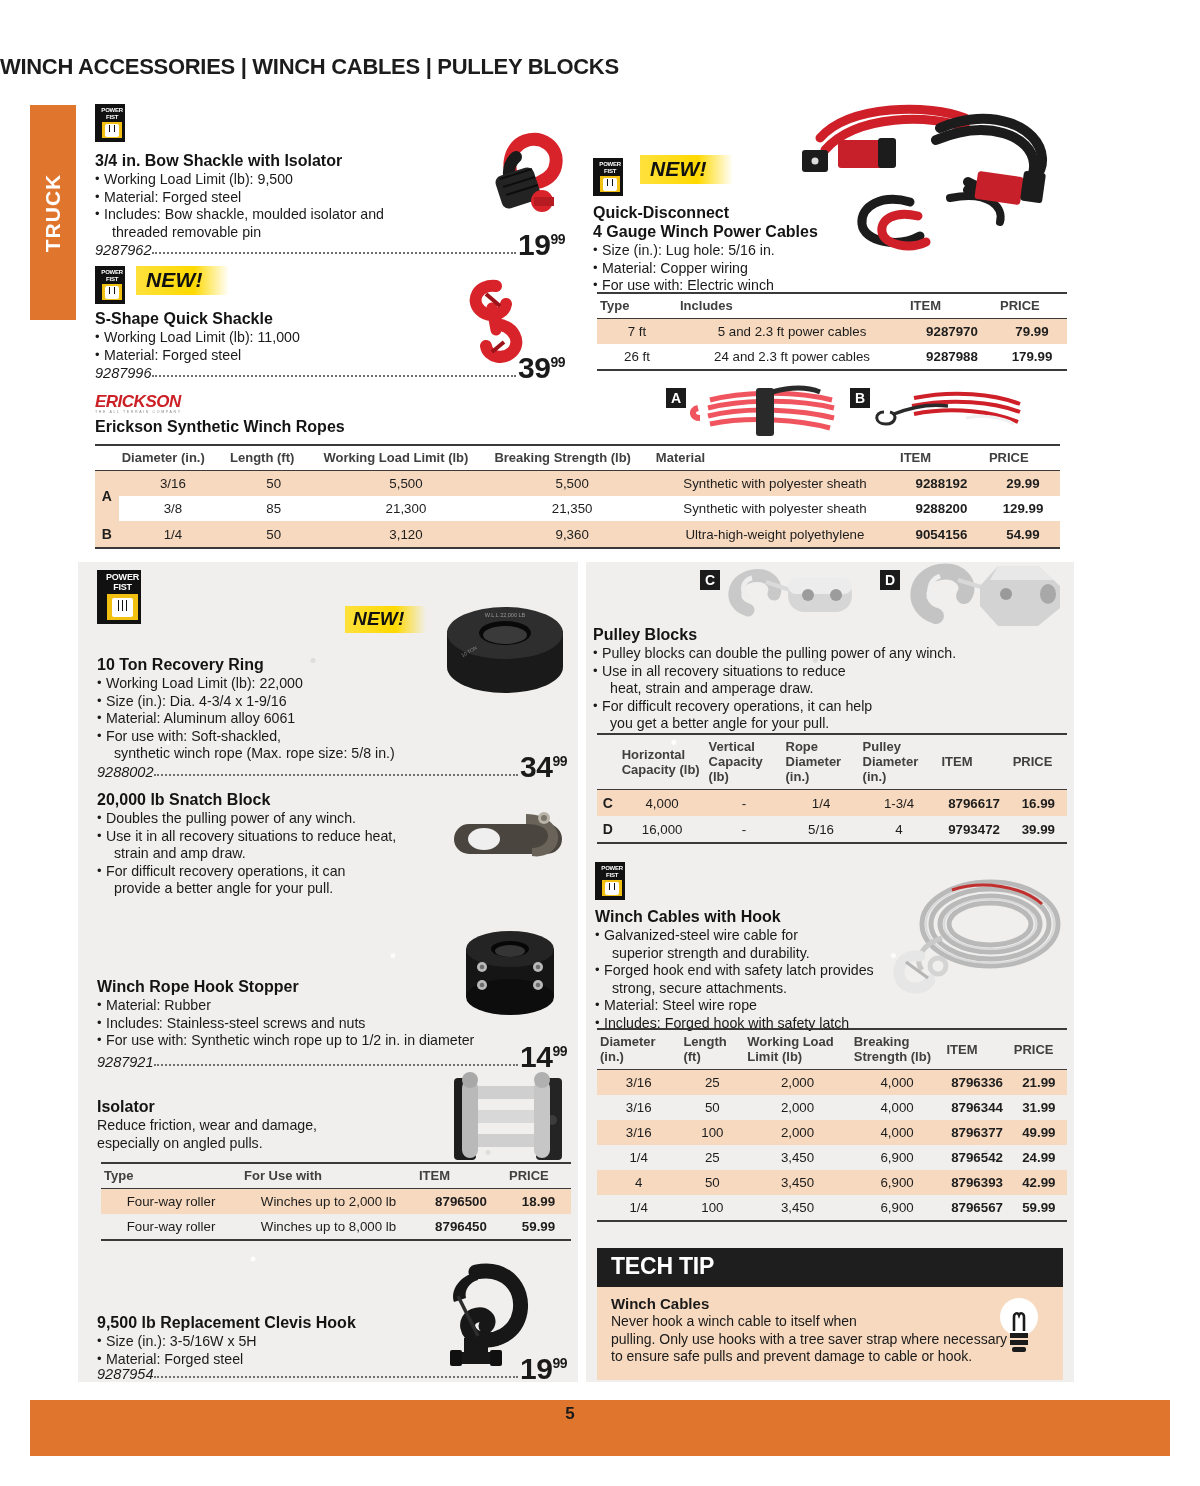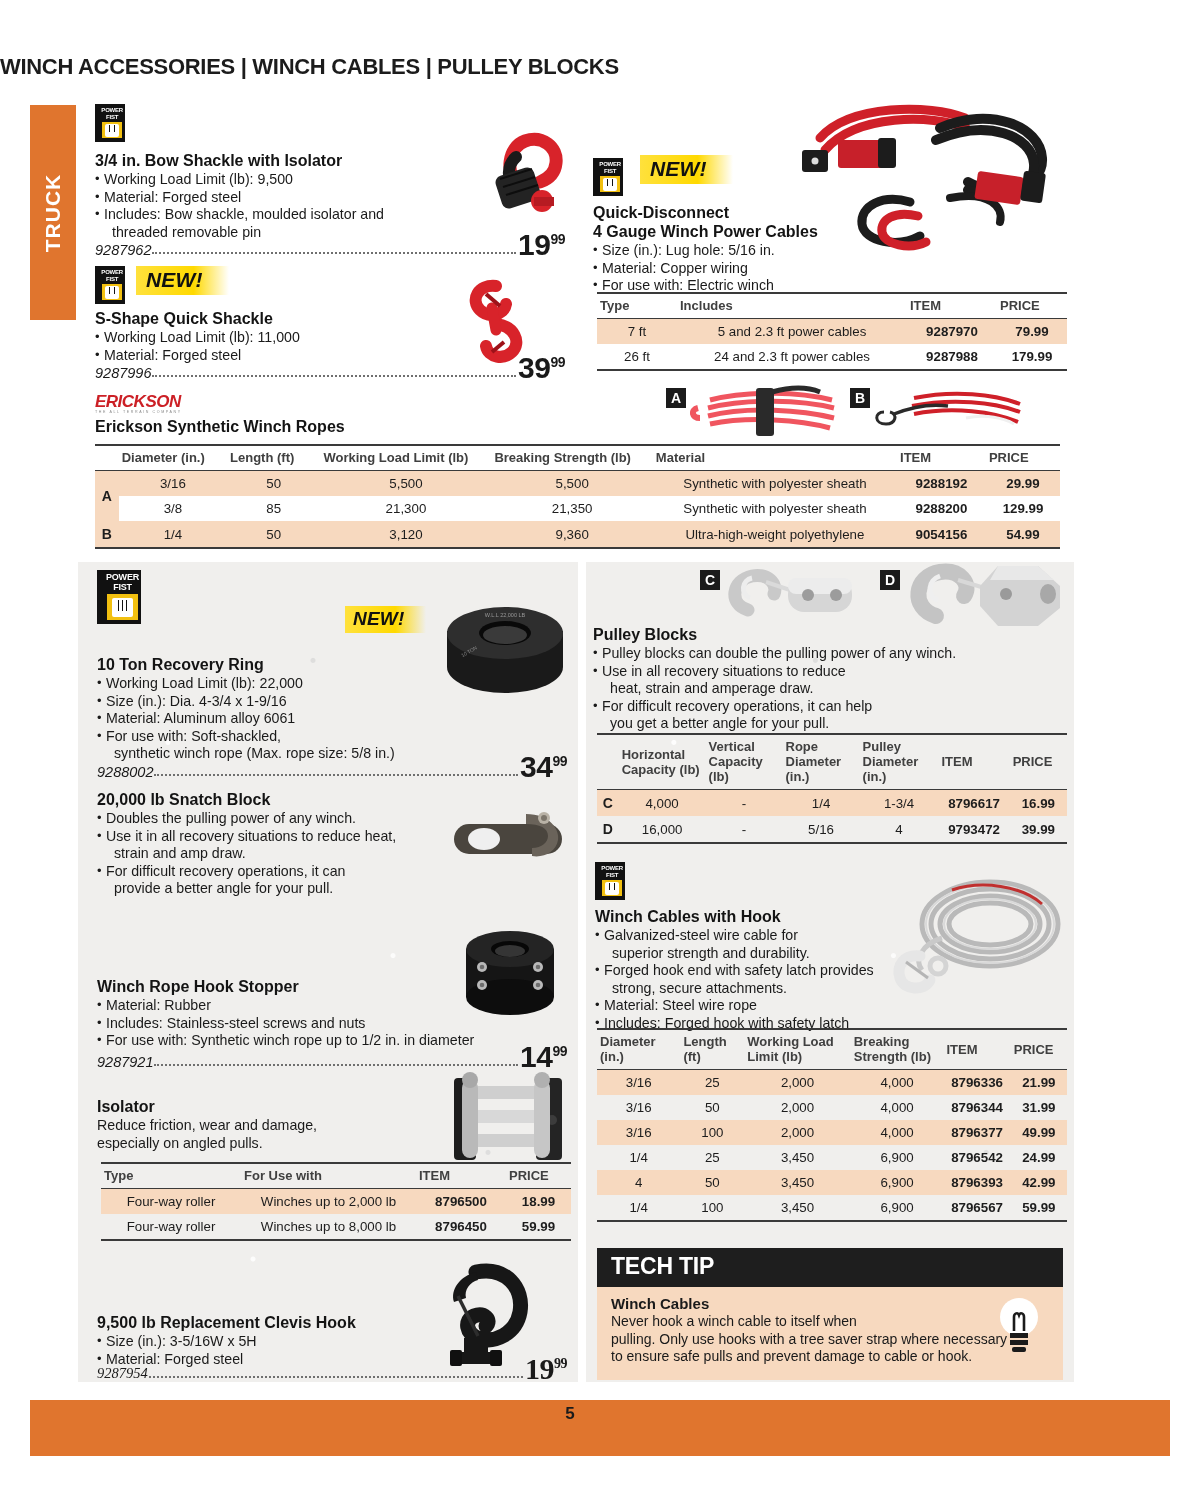--- a/index.html
+++ b/index.html
@@ -511,21 +511,21 @@
     <rect x="30" y="92" width="12" height="16" rx="2" fill="#101010"></rect>
     <rect x="70" y="92" width="12" height="16" rx="2" fill="#101010"></rect>
   </svg>
   <div style="position:absolute;left:97px;top:1314px;width:400px;">
     <div class="prod-title">9,500 lb Replacement Clevis Hook</div>
     <ul class="bullets">
       <li>Size (in.): 3-5/16W x 5H</li>
       <li>Material: Forged steel</li>
     </ul>
   </div>
-  <div class="sku-line" style="position:absolute;left:97px;top:1356px;width:470px;font-family:Liberation Serif, serif;">
+  <div class="sku-line" style="position:absolute;left:97px;top:1356px;width:470px;">
     <span class="sku">9287954</span>
     <span class="dots"></span>
     <span class="price"><span>19</span><sup>99</sup></span>
   </div>
 
   <div class="chip" style="position:absolute;left:700px;top:570px;">C</div>
   <svg class="photo" style="left:722px;top:564px;" width="140" height="66" viewBox="0 0 140 66">
     <path d="M26 46 C6 40 10 16 30 12 C46 9 56 20 52 30" fill="none" stroke="#c9c9c9" stroke-width="13" stroke-linecap="round"></path>
     <path d="M30 14 C20 16 18 30 28 34" fill="none" stroke="#ededed" stroke-width="5"></path>
     <path d="M44 18 L74 28" stroke="#dadada" stroke-width="4"></path>

